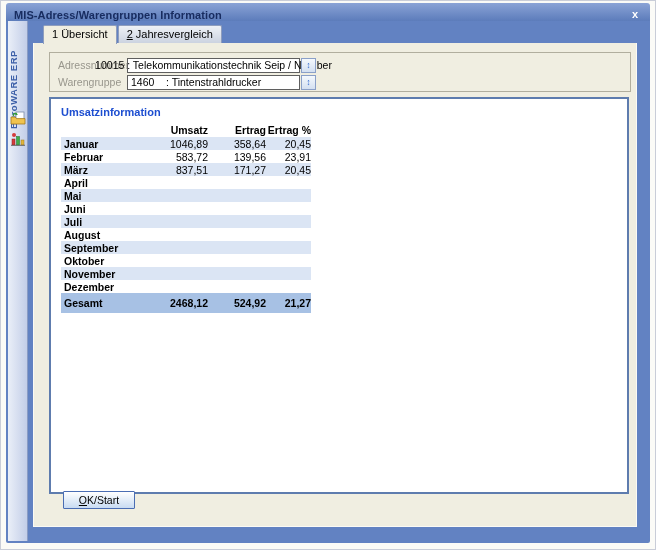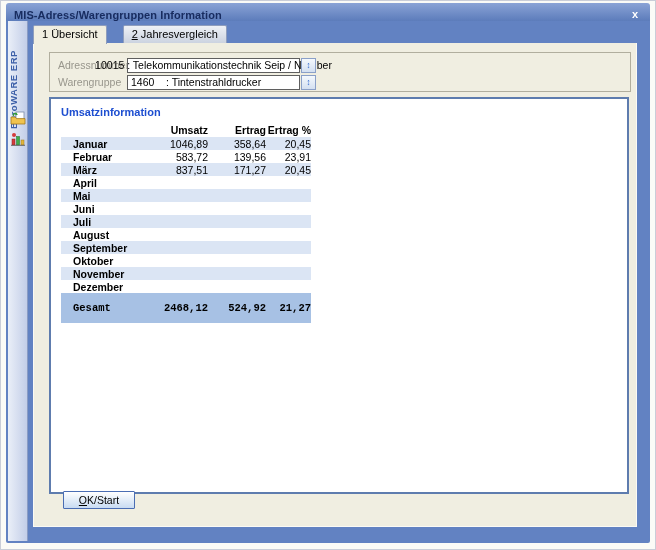--- a/index.html
+++ b/index.html
@@ -23,21 +23,21 @@
   .sidebar { position:absolute; left:2px; top:0; bottom:2px; width:20px;
       background:linear-gradient(90deg,#eaeff8,#c3cee8); border-right:1px solid #8a9cc4; }
   .brand { position:absolute; top:26px; left:0; width:20px; height:86px;
       writing-mode:vertical-rl; transform:rotate(180deg);
       font-size:9.5px; font-weight:bold; color:#3c5fa8; letter-spacing:0.5px; text-align:center; }
   .side-icons { position:absolute; top:89px; left:0; width:20px;
       display:flex; flex-direction:column; gap:5px; align-items:center; }
   .side-icons svg { display:block; }
 
   
-  .tabs { position:absolute; left:27px; top:4px; height:18px; display:flex; gap:16px; }
+  .tabs { position:absolute; left:37px; top:4px; height:18px; display:flex; gap:1px; }
   .tab { font-size:11px; color:#000; padding:2px 8px 0 8px; height:18px;
       border:1px solid #8e9dbd; border-bottom:none; border-radius:2px 2px 0 0;
       background:linear-gradient(#eef1f6,#ccd3e0); }
   .tab.active { background:var(--panel-beige,#f0eee1); height:19px; z-index:2; }
   .u-first::first-letter { text-decoration:underline; }
 
   
   .panel { position:absolute; left:27px; top:22px; width:604px; height:484px;
       background:var(--panel-beige,#f0eee1); border:1px solid #fbfaf4; border-top:none; }
 
@@ -55,22 +55,22 @@
 
   
   .datapanel { position:absolute; left:15px; top:54px; width:580px; height:397px;
       background:#ffffff; border:2px solid #5e7cae; }
   .dp-title { position:absolute; left:10px; top:7px; font-size:11px; font-weight:bold;
       color:var(--accent-blue,#1d4ed0); }
   .utable { position:absolute; left:10px; top:23px; width:250px; font-size:10.5px; color:#000; }
   .thead { display:flex; font-weight:bold; height:15px; align-items:center;justify-content:space-between; }
   .row { display:flex; height:13px; align-items:center; }
   .row.stripe { background:var(--row-stripe,#dbe5f4); }
-  .row.total { background:var(--total-row,#a7c1e4); font-weight:bold; height:30px;font-family:Liberation Mono, monospace; }
-  .c-month { width:77px; padding-left:12px; font-weight:bold; }
+  .row.total { background:var(--total-row,#a7c1e4); font-weight:bold; height:20px; }
+  .c-month { width:77px; padding-left:3px; font-weight:bold; }
   .c-num { text-align:right; }
   .w70 { width:70px; } .w58 { width:58px; } .w45 { width:45px; }
 
   
   .ok-btn { position:absolute; left:29px; top:448px; width:72px; height:18px;
       border:1px solid #4a6db3; border-radius:1px; background:linear-gradient(#ffffff,#c8dbf2);
       font-size:10.5px; color:#000; text-align:center; line-height:16px; cursor:default; }
   .ok-btn::first-letter { text-decoration:underline; }
 </style>
 </head>

